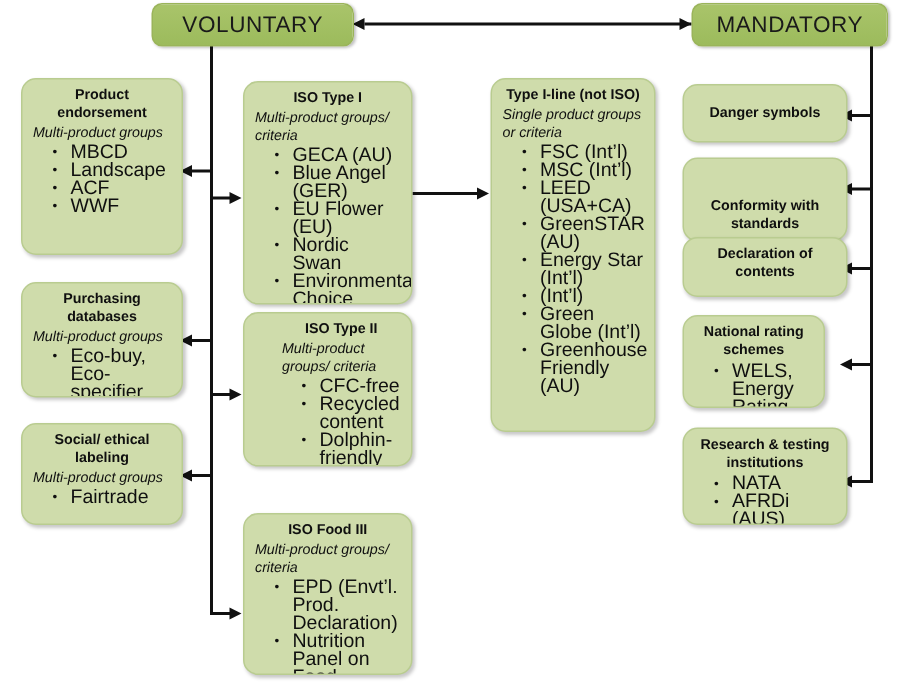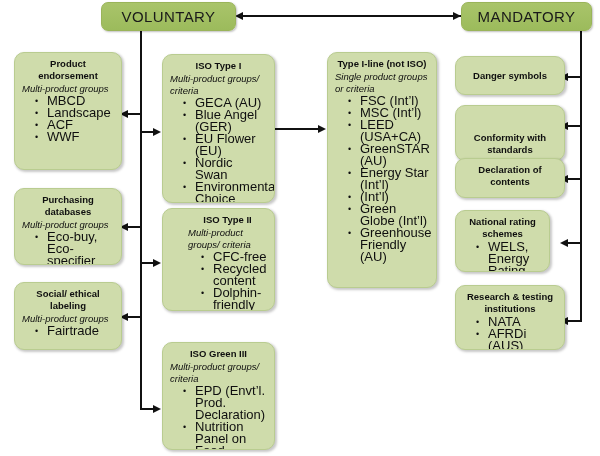--- a/index.html
+++ b/index.html
@@ -178,21 +178,21 @@
     <div class="sub">Multi-product groups/ criteria</div>
     <ul>
         <li>CFC-free</li>
         <li>Recycled content</li>
         <li>Dolphin-friendly</li>
         <li>Mobius loop</li>
       </ul>
   </div>
 
   <div class="box" style="left:162px;top:342px;width:113px;height:108px;">
-    <div class="ttl">ISO Green III</div>
+    <div class="ttl">ISO Food III</div>
     <div class="sub">Multi-product groups/ criteria</div>
     <ul>
         <li>EPD (Envt’l. Prod. Declaration)</li>
         <li>Nutrition Panel on Food</li>
       </ul>
   </div>
 
   <div class="box" style="left:327px;top:52px;width:110px;height:236px;">
     <div class="ttl">Type I-line (not ISO)</div>
     <div class="sub">Single product groups or criteria</div>

